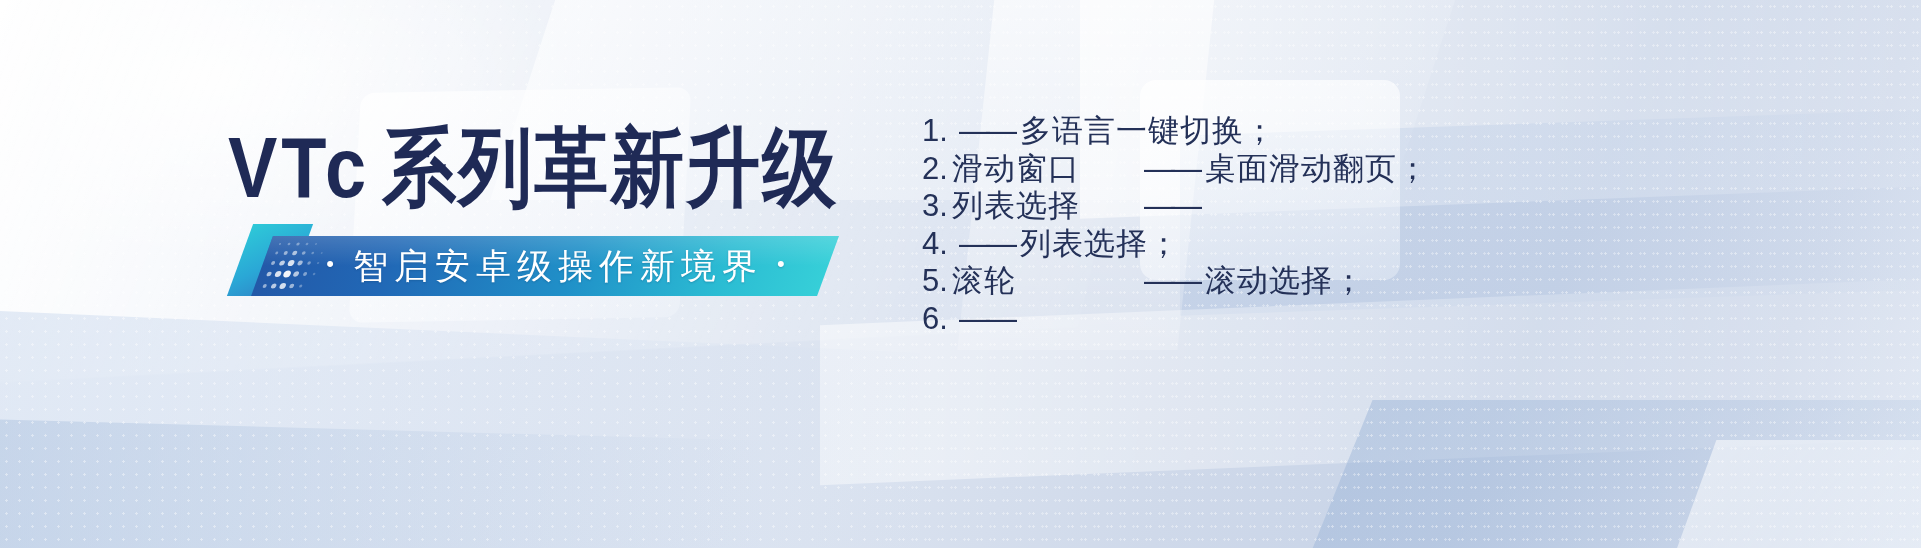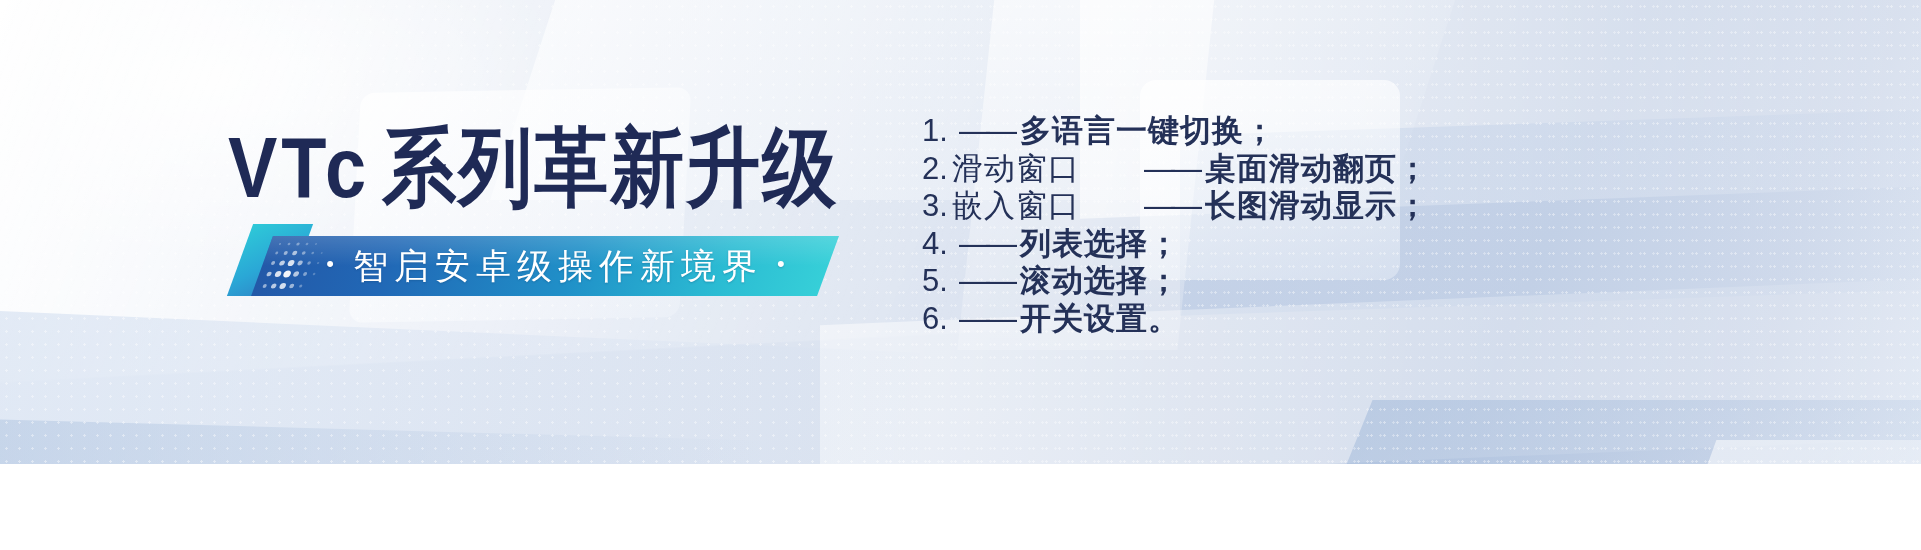--- a/index.html
+++ b/index.html
@@ -2,21 +2,21 @@
 <html><head>
 <meta charset="utf-8">
 <title>VTc Banner</title>
 <style>
   * { margin:0; padding:0; box-sizing:border-box; }
   html,body { background:#ffffff; }
 
   .banner{
     position:relative;
     width:1921px;
-    height:464px;
+    height:548px;
     overflow:hidden;
     font-family:"Liberation Sans","DejaVu Sans",sans-serif;
     background:
       linear-gradient(112deg,#ffffff 0%, #f2f5fa 14%, #e4eaf4 32%, #dbe3f0 48%, #cfd9ea 64%, #c7d3e7 78%, #d3dcec 90%, #e2e9f4 100%);
   }
 
   
   .bg-layer{ position:absolute; inset:0; pointer-events:none; }
 
   .dots{
@@ -175,21 +175,21 @@
   }
   .feature-row{
     display:flex;
     align-items:baseline;
     white-space:nowrap;
     height:37.5px;
   }
   .f-index{ width:30px; flex:0 0 30px; letter-spacing:0px; }
   .f-name{  width:185px; flex:0 0 185px; letter-spacing:1px; }
   .f-dash{  width:68px; flex:0 0 68px; text-align:center; letter-spacing:-4px; }
-  .f-desc{  letter-spacing:1px;font-weight:bold; }
+  .f-desc{  letter-spacing:1px; }
 </style>
 </head>
 <body>
 
 <div class="banner">
 
   <div class="bg-layer">
     <div class="sheet sheet-m"></div>
     <div class="sheet sheet-a"></div>
     <div class="sheet sheet-b"></div>
@@ -262,34 +262,33 @@
       <span class="f-desc">多语言一键切换；</span>
     </div>
     <div class="feature-row">
       <span class="f-index">2.</span>
       <span class="f-name">滑动窗口</span>
       <span class="f-dash">——</span>
       <span class="f-desc">桌面滑动翻页；</span>
     </div>
     <div class="feature-row">
       <span class="f-index">3.</span>
-      <span class="f-name">嵌入窗口</span>
-      <span class="f-dash">——</span>
-      <span class="f-desc">长图滑动显示；</span>
+      <span class="f-name">列表选择</span>
+      <span class="f-dash">——</span>
     </div>
     <div class="feature-row">
       <span class="f-index">4.</span>
       <span class="f-dash">——</span>
       <span class="f-desc">列表选择；</span>
     </div>
     <div class="feature-row">
       <span class="f-index">5.</span>
+      <span class="f-name">滚轮</span>
       <span class="f-dash">——</span>
       <span class="f-desc">滚动选择；</span>
     </div>
     <div class="feature-row">
       <span class="f-index">6.</span>
       <span class="f-dash">——</span>
-      <span class="f-desc">开关设置。</span>
     </div>
   </div>
 
 </div>
 
 </body></html>

